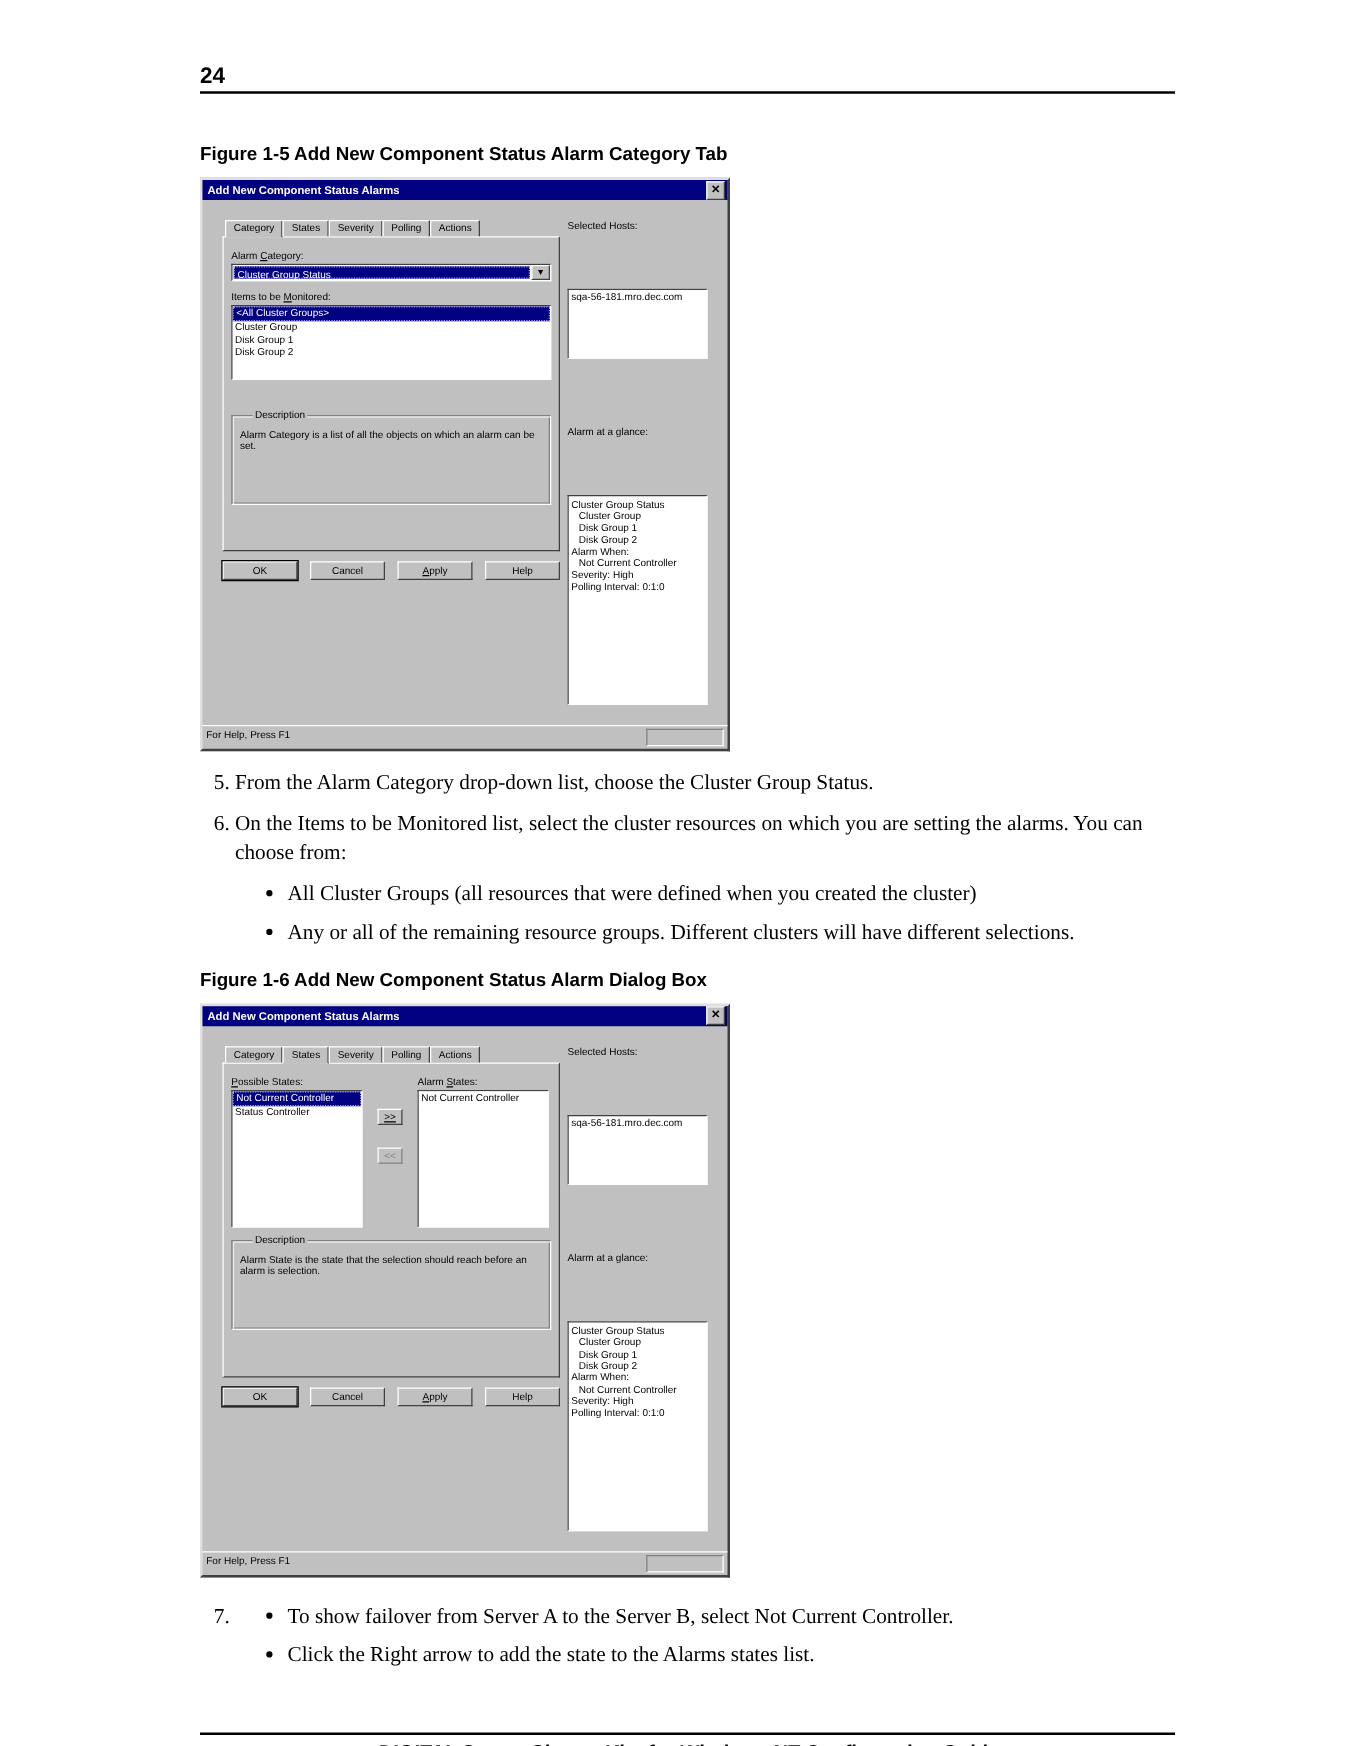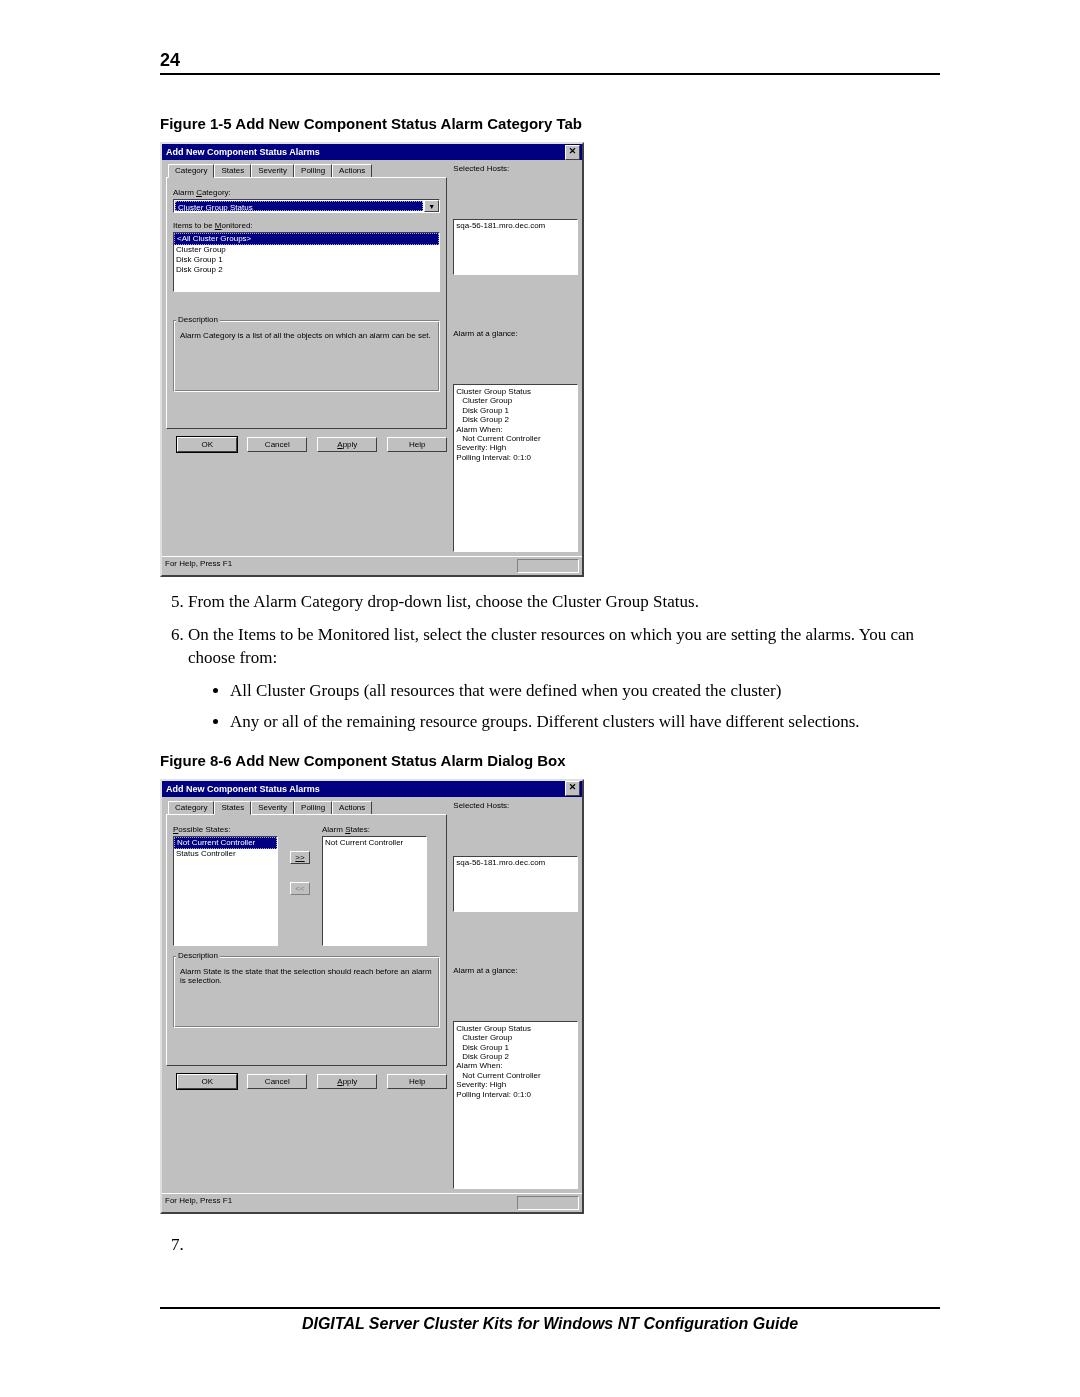--- a/index.html
+++ b/index.html
@@ -93,21 +93,21 @@
     border-right: 1px solid #404040;
     border-bottom: 1px solid #404040;
     text-align: center;
     line-height: 11px;
     font-size: 9px; font-weight: bold;
     font-family: sans-serif;
     color: #000;
   }
   .dialog-body {
     display: flex;
-    padding: 4px;
+    padding: 16px;
   }
   .main-panel { width: 282px; }
   .side-panel {
     width: 125px;
     margin-left: 6px;
     display: flex;
     flex-direction: column;
     gap: 44px;
   }
   .tabstrip {
@@ -195,21 +195,21 @@
     border-bottom-color: #fff;
     box-shadow: inset 1px 1px 0 #fff, inset -1px -1px 0 #808080;
     padding: 10px 6px 6px 6px;
     position: relative;
     margin-top: 10px;
     height: 54px;
     font-size: 8px;
   }
   .groupbox-title {
     position: absolute;
-    top: -6px; left: 2px;
+    top: -6px; left: 16px;
     background: #c0c0c0;
     padding: 0 2px;
     font-size: 8px;
   }
   .btnrow {
     display: flex;
     justify-content: flex-end;
     gap: 10px;
     margin-top: 8px;
   }
@@ -339,21 +339,21 @@
       <li>
         <span>On the Items to be Monitored list, select the cluster resources on which you are setting the alarms. You can choose from:</span>
         <ul class="bullets">
           <li>All Cluster Groups (all resources that were defined when you created the cluster)</li>
           <li>Any or all of the remaining resource groups. Different clusters will have different selections.</li>
         </ul>
       </li>
     </ol>
   </div>
 
-  <div class="figure-caption" style="margin-top:18px">Figure 8-6 Add New Component Status Alarm Dialog Box</div>
+  <div class="figure-caption" style="margin-top:18px">Figure 1-6 Add New Component Status Alarm Dialog Box</div>
 
   <div class="dialog">
     <div class="titlebar">
       <span class="titlebar-text">Add New Component Status Alarms</span>
       <div class="titlebar-close">✕</div>
     </div>
     <div class="dialog-body">
       <div class="main-panel">
         <div class="tabstrip">
           <div class="tab">Category</div>
@@ -415,19 +415,23 @@
     </div>
     <div class="statusbar">
       <span class="status-left">For Help, Press F1</span>
       <span class="status-pane"></span>
     </div>
   </div>
 
   <div class="body-text" style="margin-top:20px">
     <ol class="steps" start="7">
       <li>
+        <ul class="bullets">
+          <li>To show failover from Server A to the Server B, select Not Current Controller.</li>
+          <li>Click the Right arrow to add the state to the Alarms states list.</li>
+        </ul>
       </li>
     </ol>
   </div>
 
   <div class="page-footer">DIGITAL Server Cluster Kits for Windows NT Configuration Guide</div>
 
 </div>
 
 </body></html>

